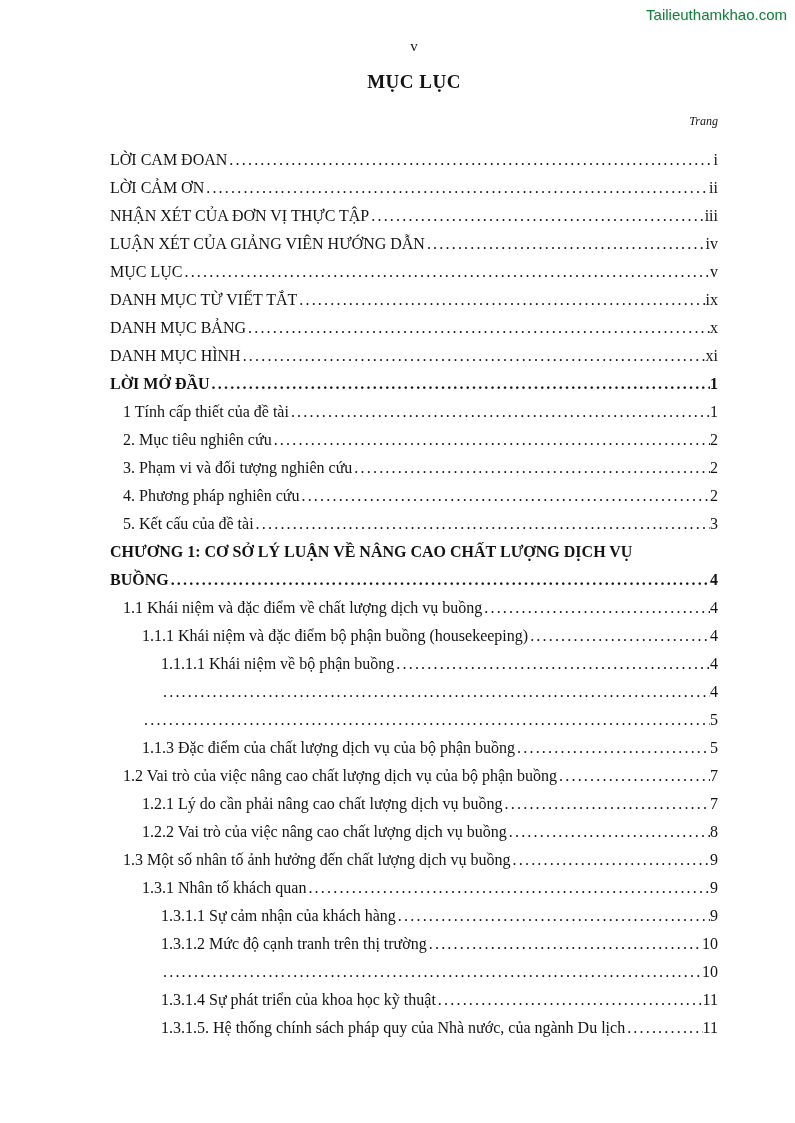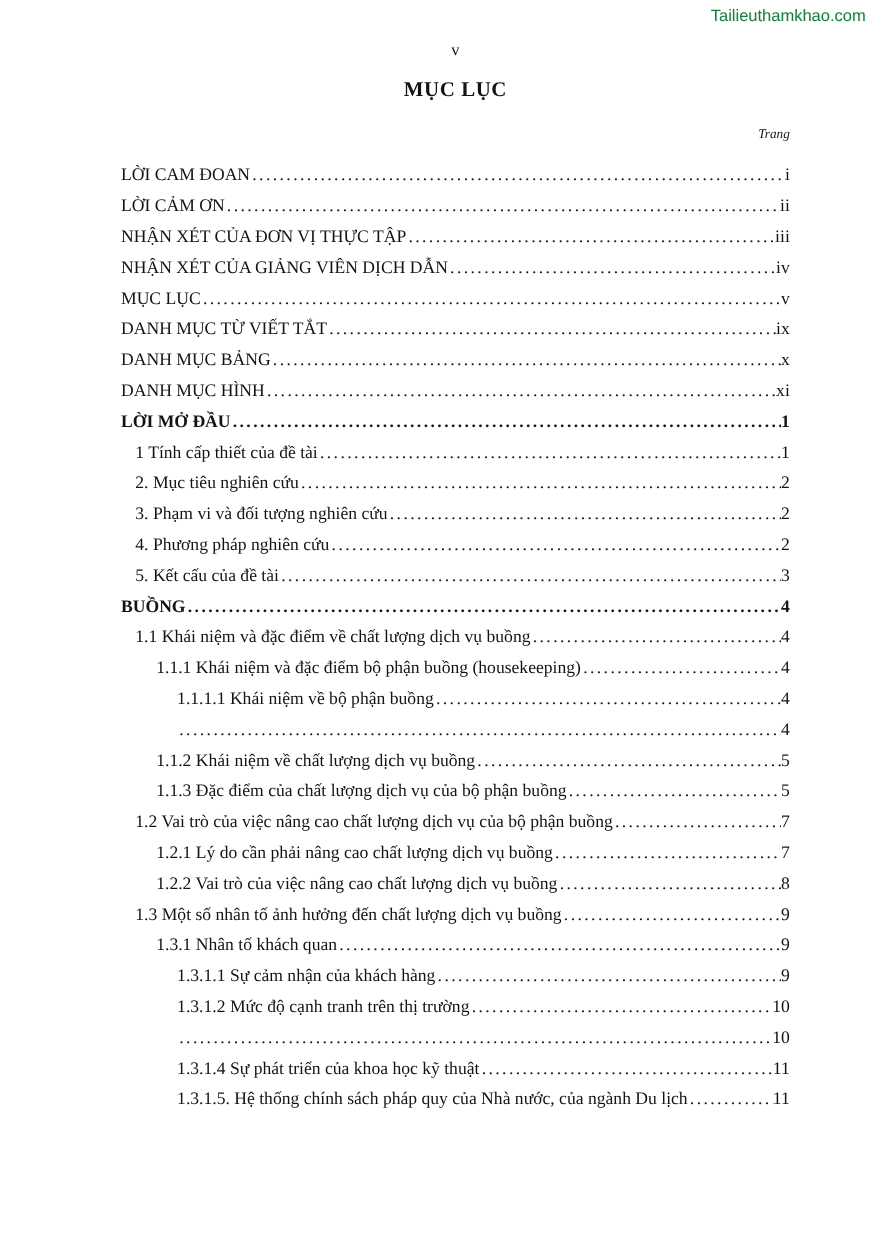--- a/index.html
+++ b/index.html
@@ -86,21 +86,21 @@
     <span class="label">LỜI CẢM ƠN</span>
     <span class="dots">....................................................................................................................................................................................................................................................................</span>
     <span class="pg">ii</span>
   </div>
     <div class="toc-row">
     <span class="label">NHẬN XÉT CỦA ĐƠN VỊ THỰC TẬP</span>
     <span class="dots">....................................................................................................................................................................................................................................................................</span>
     <span class="pg">iii</span>
   </div>
     <div class="toc-row">
-    <span class="label">NHẬN XÉT CỦA GIẢNG VIÊN DỊCH DẪN</span>
+    <span class="label">LUẬN XÉT CỦA GIẢNG VIÊN HƯỚNG DẪN</span>
     <span class="dots">....................................................................................................................................................................................................................................................................</span>
     <span class="pg">iv</span>
   </div>
     <div class="toc-row">
     <span class="label">MỤC LỤC</span>
     <span class="dots">....................................................................................................................................................................................................................................................................</span>
     <span class="pg">v</span>
   </div>
     <div class="toc-row">
     <span class="label">DANH MỤC TỪ VIẾT TẮT</span>
@@ -140,20 +140,24 @@
     <div class="toc-row ind-1">
     <span class="label">4. Phương pháp nghiên cứu</span>
     <span class="dots">....................................................................................................................................................................................................................................................................</span>
     <span class="pg">2</span>
   </div>
     <div class="toc-row ind-1">
     <span class="label">5. Kết cấu của đề tài</span>
     <span class="dots">....................................................................................................................................................................................................................................................................</span>
     <span class="pg">3</span>
   </div>
+    <div class="toc-row bold no-page">
+    <span class="label">CHƯƠNG 1: CƠ SỞ LÝ LUẬN VỀ NÂNG CAO CHẤT LƯỢNG DỊCH VỤ</span>
+
+  </div>
     <div class="toc-row bold">
     <span class="label">BUỒNG</span>
     <span class="dots">....................................................................................................................................................................................................................................................................</span>
     <span class="pg">4</span>
   </div>
     <div class="toc-row ind-1">
     <span class="label">1.1 Khái niệm và đặc điểm về chất lượng dịch vụ buồng</span>
     <span class="dots">....................................................................................................................................................................................................................................................................</span>
     <span class="pg">4</span>
   </div>
@@ -165,21 +169,20 @@
     <div class="toc-row ind-3">
     <span class="label">1.1.1.1 Khái niệm về bộ phận buồng</span>
     <span class="dots">....................................................................................................................................................................................................................................................................</span>
     <span class="pg">4</span>
   </div>
     <div class="toc-row ind-3">
     <span class="dots">....................................................................................................................................................................................................................................................................</span>
     <span class="pg">4</span>
   </div>
     <div class="toc-row ind-2">
-    <span class="label">1.1.2 Khái niệm về chất lượng dịch vụ buồng</span>
     <span class="dots">....................................................................................................................................................................................................................................................................</span>
     <span class="pg">5</span>
   </div>
     <div class="toc-row ind-2">
     <span class="label">1.1.3 Đặc điểm của chất lượng dịch vụ của bộ phận buồng</span>
     <span class="dots">....................................................................................................................................................................................................................................................................</span>
     <span class="pg">5</span>
   </div>
     <div class="toc-row ind-1">
     <span class="label">1.2 Vai trò của việc nâng cao chất lượng dịch vụ của bộ phận buồng</span>

